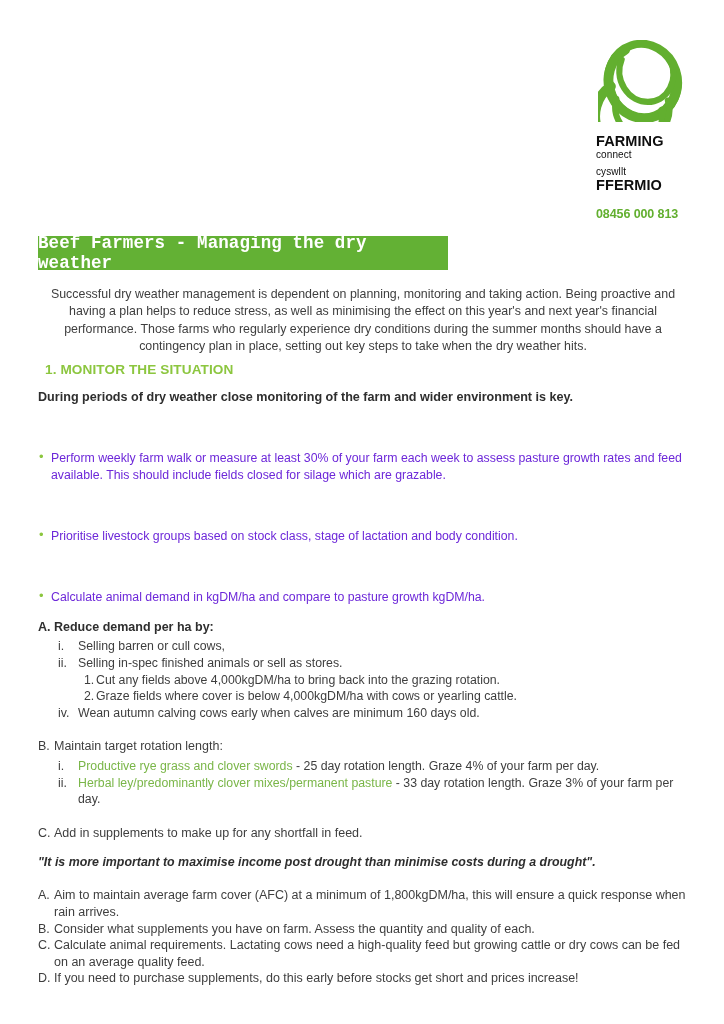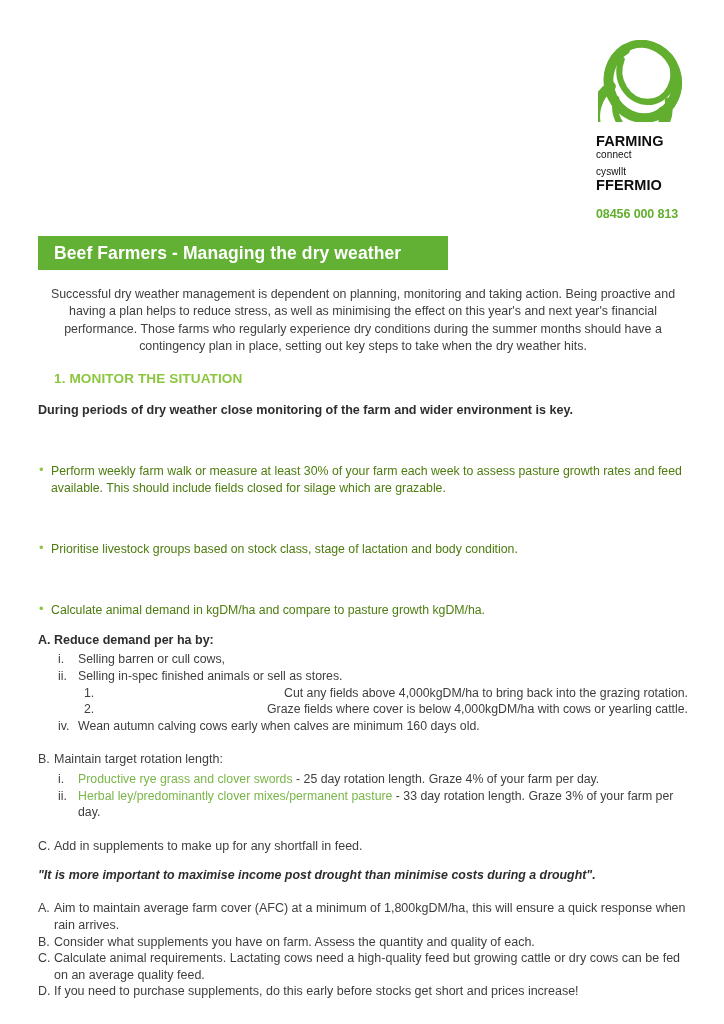--- a/index.html
+++ b/index.html
@@ -63,42 +63,42 @@
     height: 34px;
     background: #63b134;
     box-sizing: border-box;
     display: flex;
     align-items: center;
   }
   #title-banner .banner-text {
     color: #ffffff;
     font-size: 17.5px;
     font-weight: bold;
-    padding-left: 16px;
     letter-spacing: 0.1px;
+    font-family: Liberation Mono, monospace;
   }
 
   
   #content {
     position: absolute;
     left: 38px;
     top: 286px;
     width: 650px;
   }
 
   p.intro {
     margin: 0;
     font-size: 12.4px;
     line-height: 17.3px;
     color: #3e3e3e;
     text-align: center;
   }
 
   h2.section-heading {
-    margin: 16px;
+    margin: 7px;
     font-size: 13.6px;
     font-weight: bold;
     color: #8cc63f;
     letter-spacing: 0.1px;
   }
   .sec-1 { margin-top: 24px; }
   .sec-2 { margin-top: 28px; }
   .sec-3 { margin-top: 28px; }
 
   p.lead {
@@ -113,21 +113,21 @@
     margin: 8px 0 0 0;
     padding: 0;
     list-style: none;
   }
   ul.bullets > li {
     position: relative;
     padding-left: 13px;
     font-size: 12.3px;
     line-height: 16.4px;
     margin-bottom: 1px;
-    color: #4d7c0f;
+    color: #6d28d9;
     margin-top: 45px;
   }
   ul.bullets > li::before {
     content: "\2022";
     position: absolute;
     left: 1px;
     top: -1px;
     color: #8cc63f;
     font-size: 13px;
   }
@@ -178,21 +178,21 @@
   .num-item {
     display: flex;
     font-size: 12.3px;
     line-height: 16.6px;
     color: #3e3e3e;
   }
   .num-item .marker {
     flex: 0 0 auto;
     width: 12px;
   }
-  .num-item .body { flex: 1 1 auto; text-align: right; }
+  .num-item .body { flex: 1 1 auto; }
 
   p.quote {
     margin: 13px 0 0 0;
     font-size: 12.4px;
     font-weight: bold;
     font-style: italic;
     line-height: 16px;
     color: #2e2e2e;
   }
   .group-gap { margin-top: 17px; }

